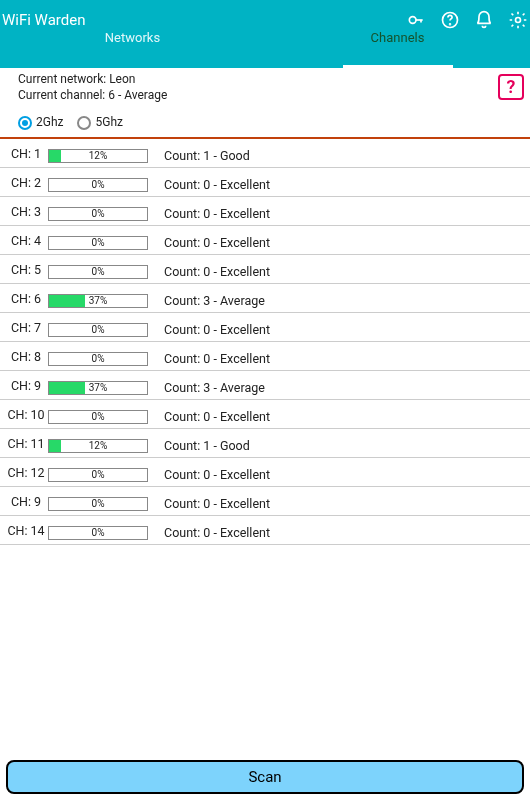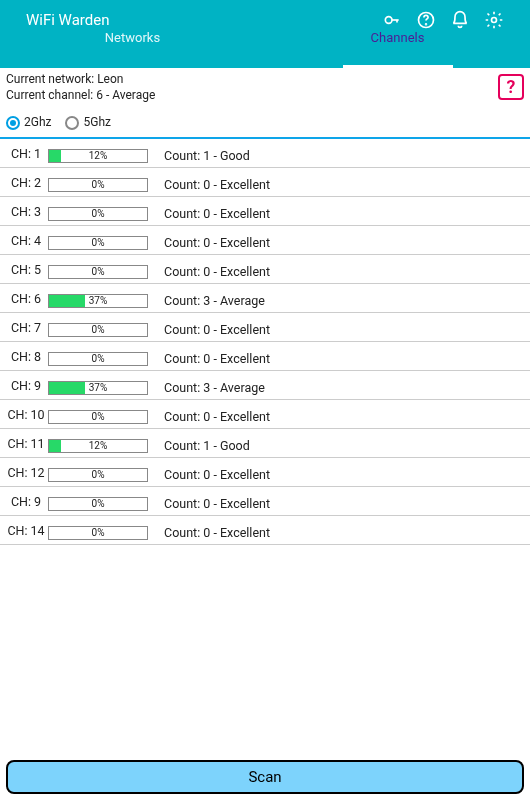--- a/index.html
+++ b/index.html
@@ -1,31 +1,31 @@
 <!DOCTYPE html>
 <html><head>
 <meta charset="utf-8">
 <style>
 * { margin: 0; padding: 0; box-sizing: border-box; font-family: -apple-system, BlinkMacSystemFont, "Segoe UI", Roboto, sans-serif; }
 html, body { width: 530px; height: 800px; overflow: hidden; background: #fff; }
 
 .app { display: flex; flex-direction: column; height: 800px; }
 
 .header { background: #00b3c4; color: #fff; }
-.titlebar { display: flex; align-items: center; padding: 8px 26px; height: 40px; }
+.titlebar { display: flex; align-items: center; padding: 8px 2px; height: 40px; }
 .title { font-size: 15px; font-weight: 400; flex: 1; }
 .titlebar-icons { display: flex; gap: 14px; align-items: center; }
 .titlebar-icons span, .titlebar-icons svg { width: 20px; height: 20px; display: inline-flex; align-items: center; justify-content: center; }
 
 .tabs { display: flex; align-items: flex-end; height: 28px; }
 .tab { flex: 1; text-align: center; font-size: 13px; color: #e0f7fa; padding-bottom: 23px; cursor: pointer; }
-.tab.active { color: #4c1d95; position: relative; }
+.tab.active { color: #14532d; position: relative; }
 .tab.active::after { content: ""; position: absolute; left: 50%; transform: translateX(-50%); bottom: 0; width: 110px; height: 3px; background: #fff; }
 
-.info { padding: 4px 6px 6px 6px; border-bottom: 2px solid #0ea5e9; position: relative; font-size: 12px; color: #222; line-height: 1.3; }
+.info { padding: 4px 6px 6px 18px; border-bottom: 2px solid #c2410c; position: relative; font-size: 12px; color: #222; line-height: 1.3; }
 .radio-row { display: flex; gap: 14px; margin-top: 12px; align-items: center; }
 .radio-item { display: flex; align-items: center; gap: 4px; font-size: 12px; cursor: pointer; }
 .radio-outer { width: 14px; height: 14px; border-radius: 50%; display: inline-block; position: relative; }
 .radio-outer.sel { border: 2px solid #009fe3; }
 .radio-outer.sel::after { content:""; position:absolute; inset:2px; background:#009fe3; border-radius:50%; }
 .radio-outer.unsel { border: 2px solid #888; }
 .help-btn { position: absolute; right: 6px; top: 6px; width: 26px; height: 26px; border: 2px solid #e5005b; border-radius: 4px; color: #e5005b; display: flex; align-items: center; justify-content: center; font-size: 18px; font-weight: 600; cursor: pointer; }
 
 .list { flex: 1; overflow-y: auto; }
 .row { display: flex; align-items: center; height: 29px; border-bottom: 1px solid #ccc; padding: 0 2px 0 4px; font-size: 12.5px; color: #222; }

